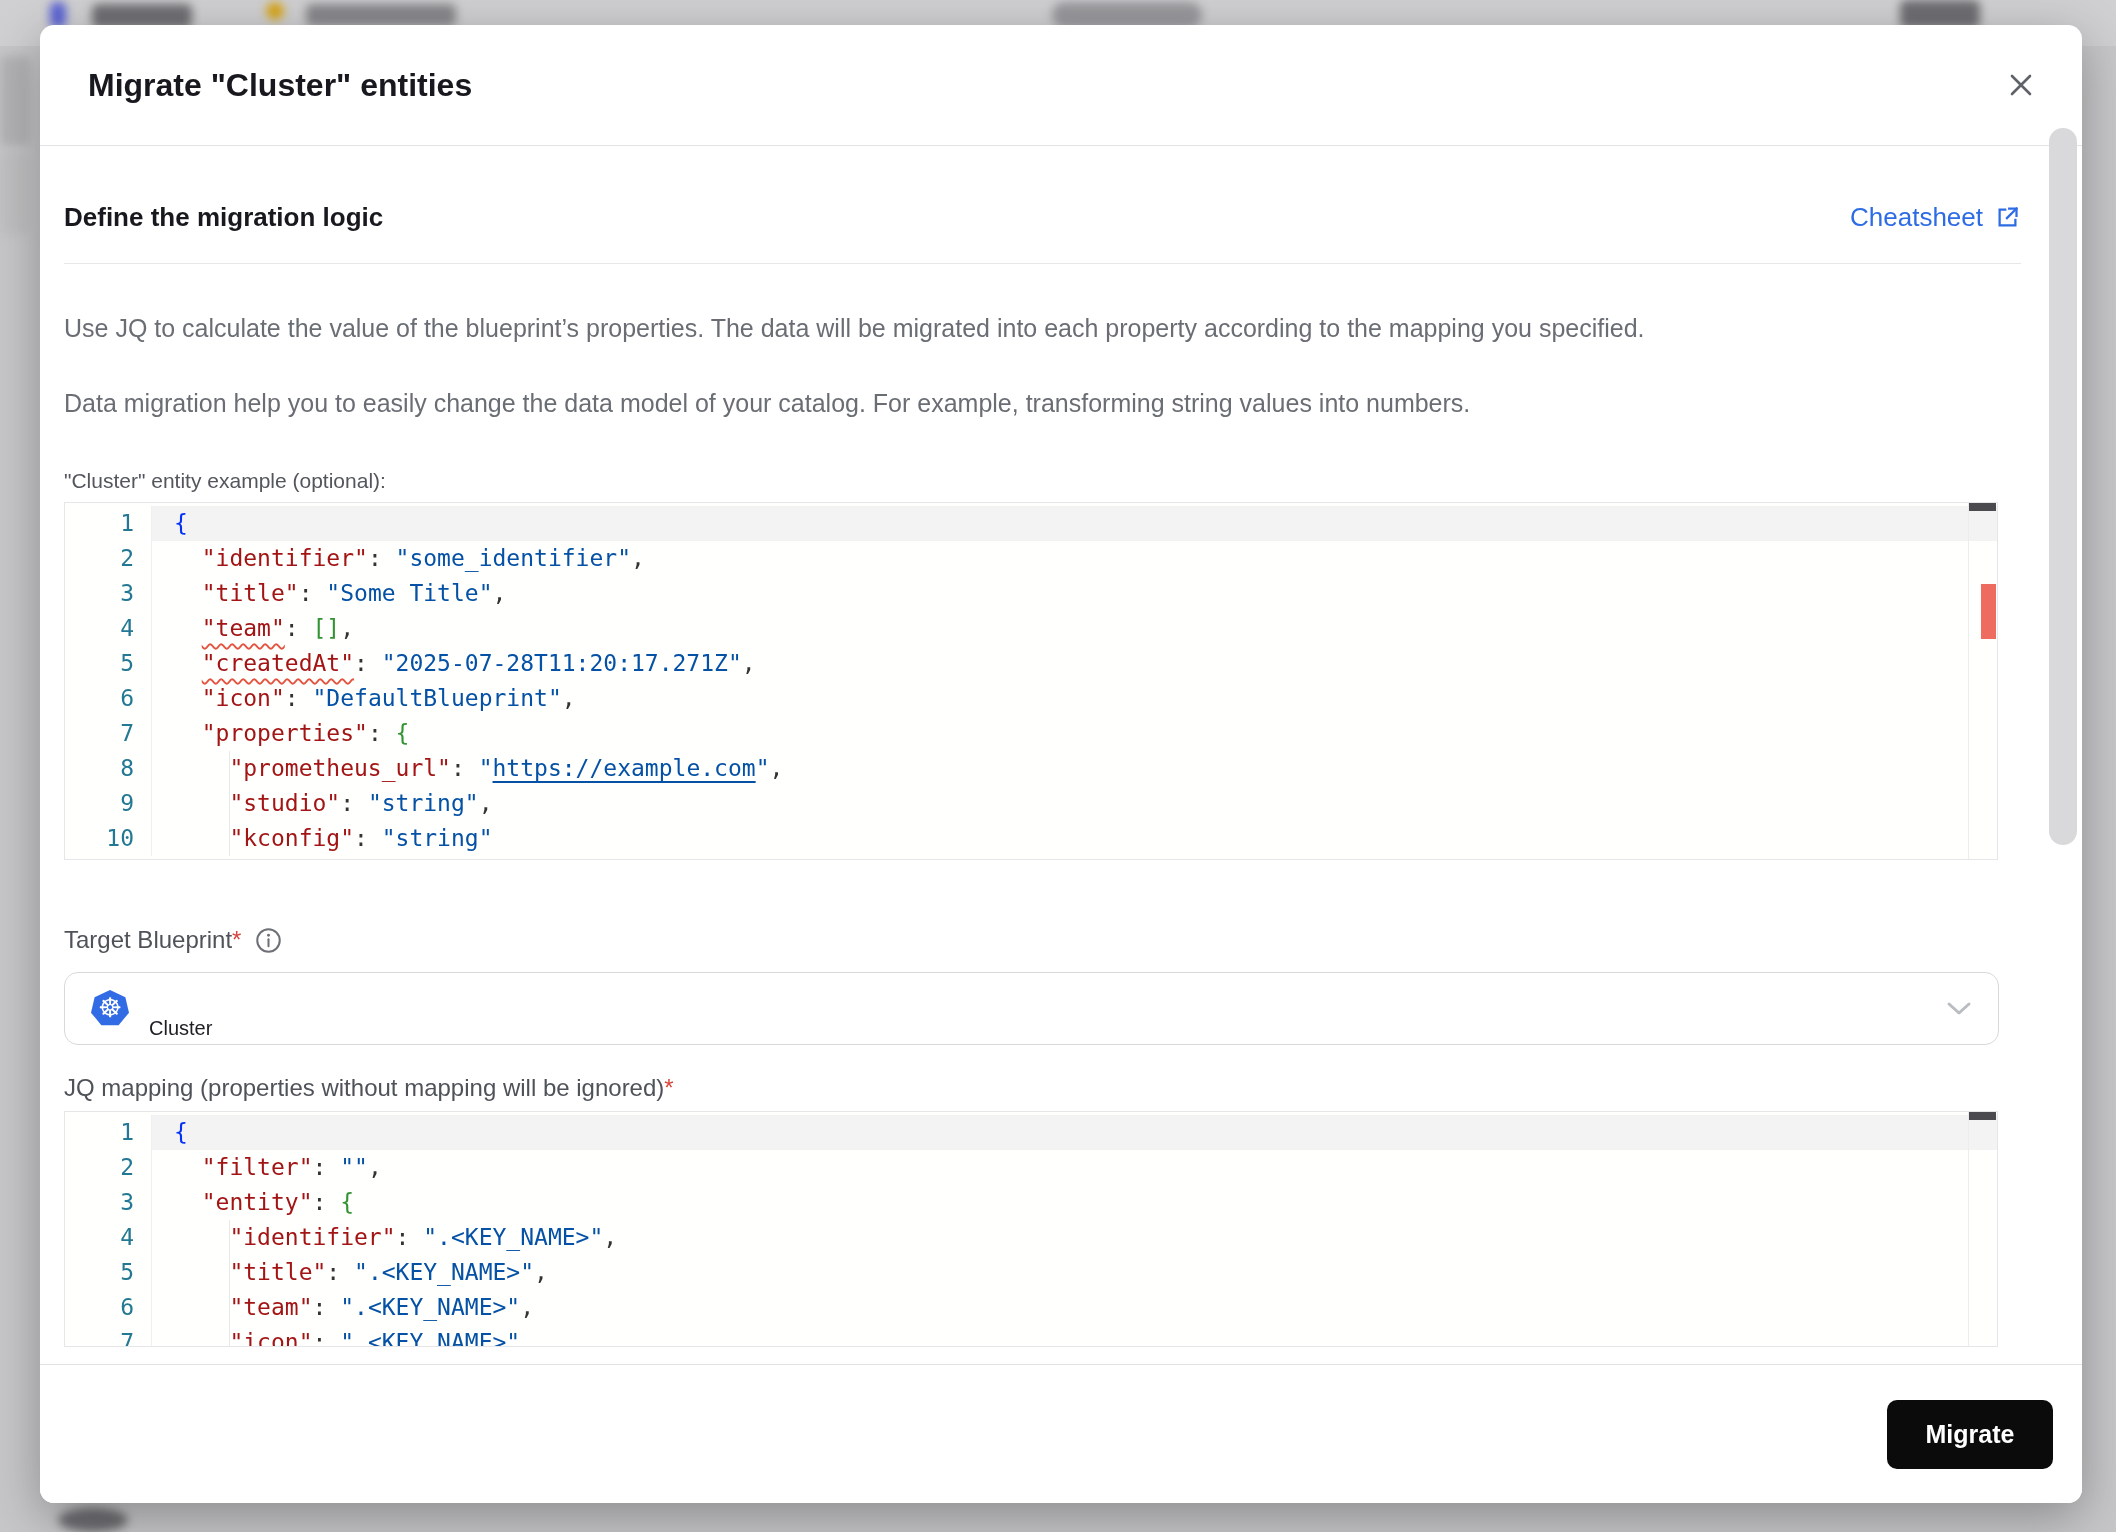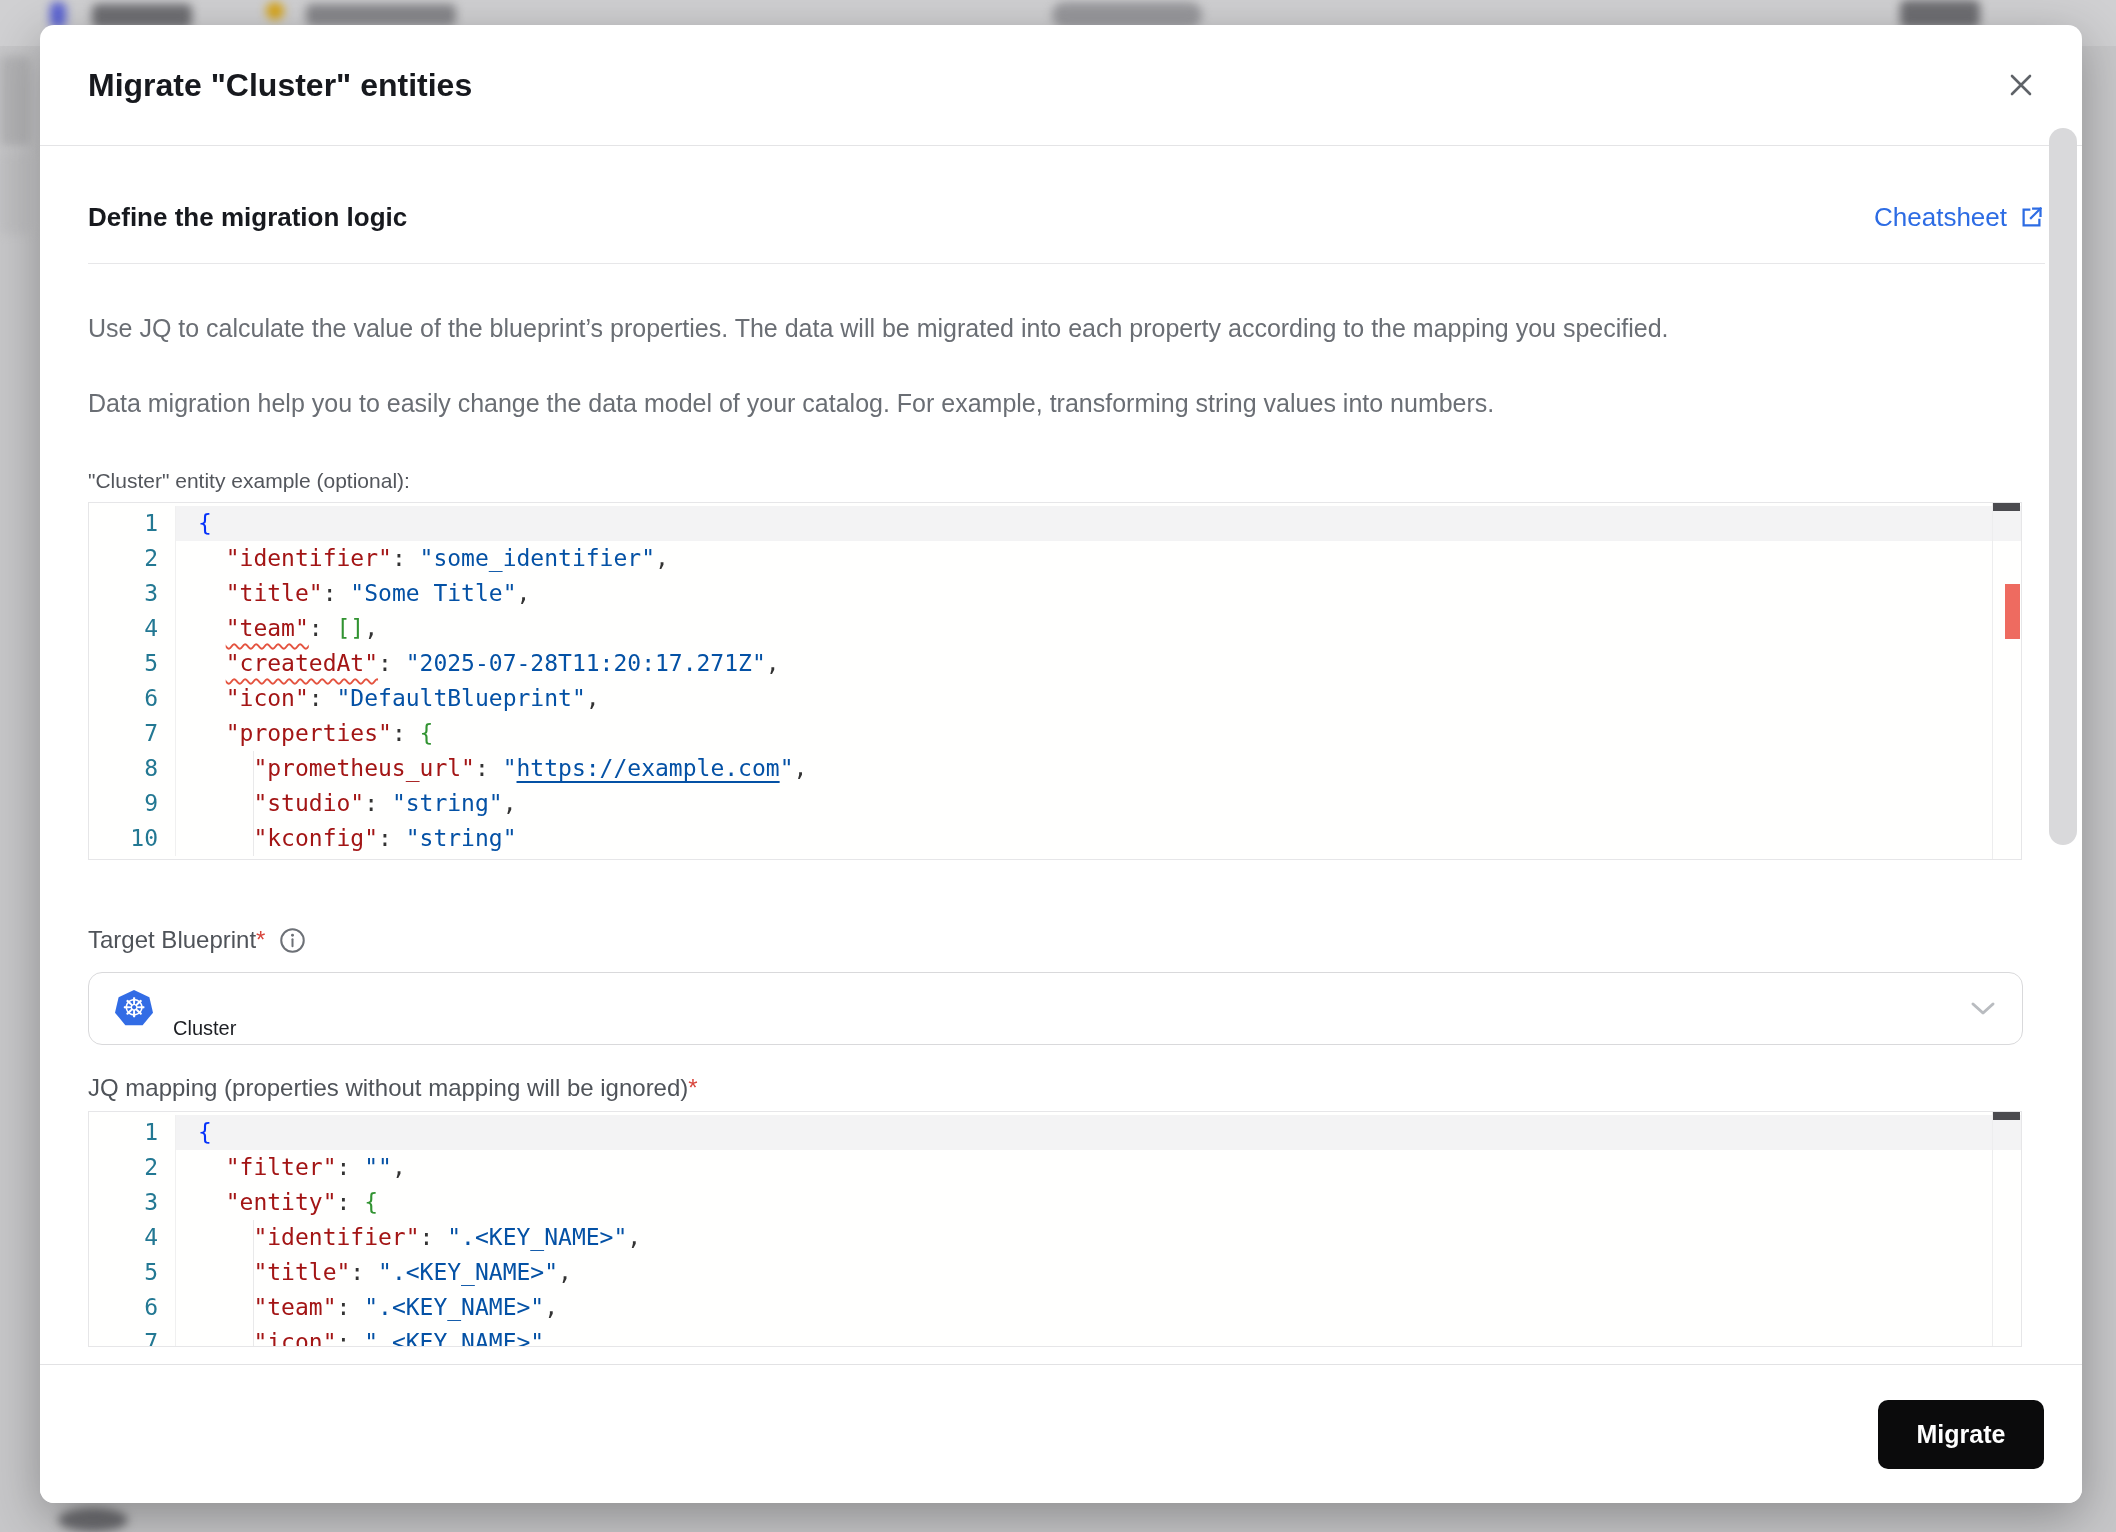--- a/index.html
+++ b/index.html
@@ -27,21 +27,21 @@
     position:absolute; left:40px; top:25px; width:2042px; height:1478px;
     background:#ffffff; border-radius:14px; box-shadow:0 14px 50px rgba(0,0,0,.30);
   }
   .modal-header {
     height:121px; display:flex; align-items:center; justify-content:space-between;
     padding:0 44px 0 48px; border-bottom:1px solid #e4e4e6;
   }
   .modal-title { font-size:32px; font-weight:600; color:#17191e; }
   .close-btn { width:34px; height:34px; display:flex; align-items:center; justify-content:center; cursor:pointer; }
 
-  .modal-body { padding:56px 60px 0 48px; }
+  .modal-body { padding:56px 60px 0 24px; }
 
   .heading-row { display:flex; align-items:center; justify-content:space-between; width:1957px; }
   .h2 { font-size:26px; font-weight:600; color:#17191e; }
   .cheatsheet { display:flex; align-items:center; gap:11px; color:#2d6ce4; font-size:26px; cursor:pointer; }
 
   .divider { width:1957px; height:1px; background:#e7e7e9; margin-top:30px; }
 
   .desc { width:1934px; font-size:25px; color:#6a6e74; line-height:31px; margin:0; }
   .desc.p1 { margin-top:44px; }
   .desc.p2 { margin-top:49px; }
@@ -98,21 +98,21 @@
   .select-chevron { position:absolute; right:26px; top:28px; }
 
   
   .modal-scrollbar { position:absolute; left:2009px; top:103px; width:28px; height:717px;
                      background:#d9d9db; border-radius:14px; }
 
   
   .modal-footer {
     position:absolute; left:0; right:0; bottom:0; height:139px;
     border-top:1px solid #e2e2e4; background:#fff; border-radius:0 0 14px 14px;
-    display:flex; align-items:center; justify-content:flex-end; padding-right:38px;
+    display:flex; align-items:center; justify-content:flex-end; padding-right:29px;
   }
   .migrate-btn {
     width:166px; height:69px; background:#0b0b0c; color:#ffffff;
     font-family:"Liberation Sans", sans-serif; font-size:25px; font-weight:600;
     border:none; border-radius:10px; cursor:pointer;
   }
 </style>
 </head>
 <body>
 

